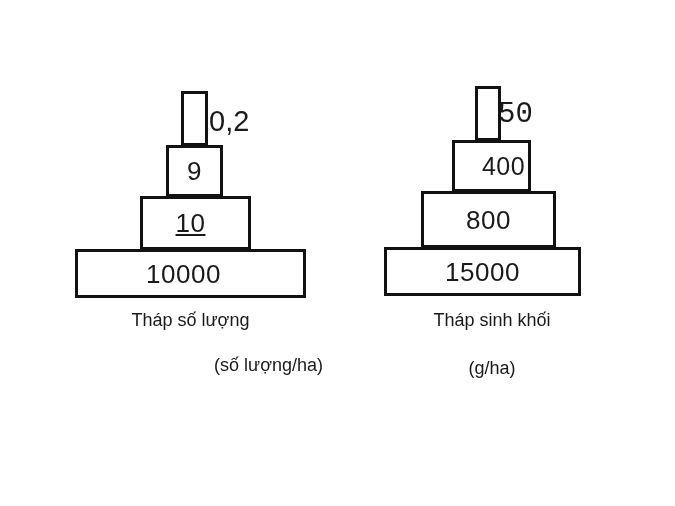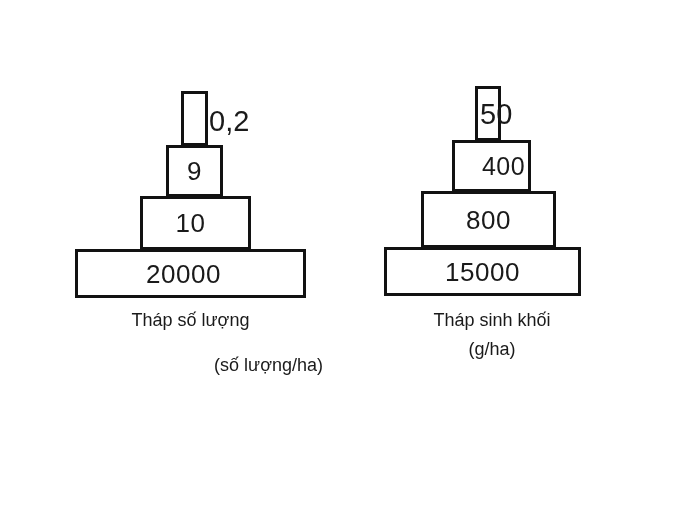--- a/index.html
+++ b/index.html
@@ -43,20 +43,21 @@
   .tier-value.small {
     font-size: 25px;
     margin-left: 24px;
   }
   
   .tier.nudge-left .tier-value {
     transform: translateX(-7px);
   }
   .tier.nudge-left2 .tier-value {
     transform: translateX(-5px);
+    text-decoration: underline;
   }
 
   
   .callout {
     position: absolute;
     font-family: "Liberation Sans", sans-serif;
     font-size: 29px;
     line-height: 1;
     color: #1a1a1a;
     white-space: nowrap;
@@ -86,42 +87,42 @@
 
     <div class="tier" style="left:166px; top:145px; width:57px; height:52px;">
       <span class="tier-value">9</span>
     </div>
 
     <div class="tier nudge-left2" style="left:140px; top:196px; width:111px; height:54px;">
       <span class="tier-value">10</span>
     </div>
 
     <div class="tier nudge-left" style="left:75px; top:249px; width:231px; height:49px;">
-      <span class="tier-value">20000</span>
+      <span class="tier-value">10000</span>
     </div>
 
     <div class="caption" style="left:58px; top:310px; width:265px;">Tháp số lượng</div>
     <div class="caption" style="left:58px; top:355px; width:265px;text-align:right;">(số lượng/ha)</div>
   </div>
 
   <div>
 
     <div class="tier" style="left:475px; top:86px; width:26px; height:55px;">
     </div>
-    <div class="callout" style="left:480px; top:100px;">50</div>
+    <div class="callout" style="left:498px; top:100px;font-family:Liberation Mono, monospace;">50</div>
 
     <div class="tier" style="left:452px; top:140px; width:79px; height:52px;">
       <span class="tier-value small">400</span>
     </div>
 
     <div class="tier" style="left:421px; top:191px; width:135px; height:57px;">
       <span class="tier-value">800</span>
     </div>
 
     <div class="tier" style="left:384px; top:247px; width:197px; height:49px;">
       <span class="tier-value">15000</span>
     </div>
 
     <div class="caption" style="left:372px; top:310px; width:240px;">Tháp sinh khối</div>
-    <div class="caption" style="left:372px; top:339px; width:240px;">(g/ha)</div>
+    <div class="caption" style="left:372px; top:358px; width:240px;">(g/ha)</div>
   </div>
 
 </div>
 
 </body></html>

